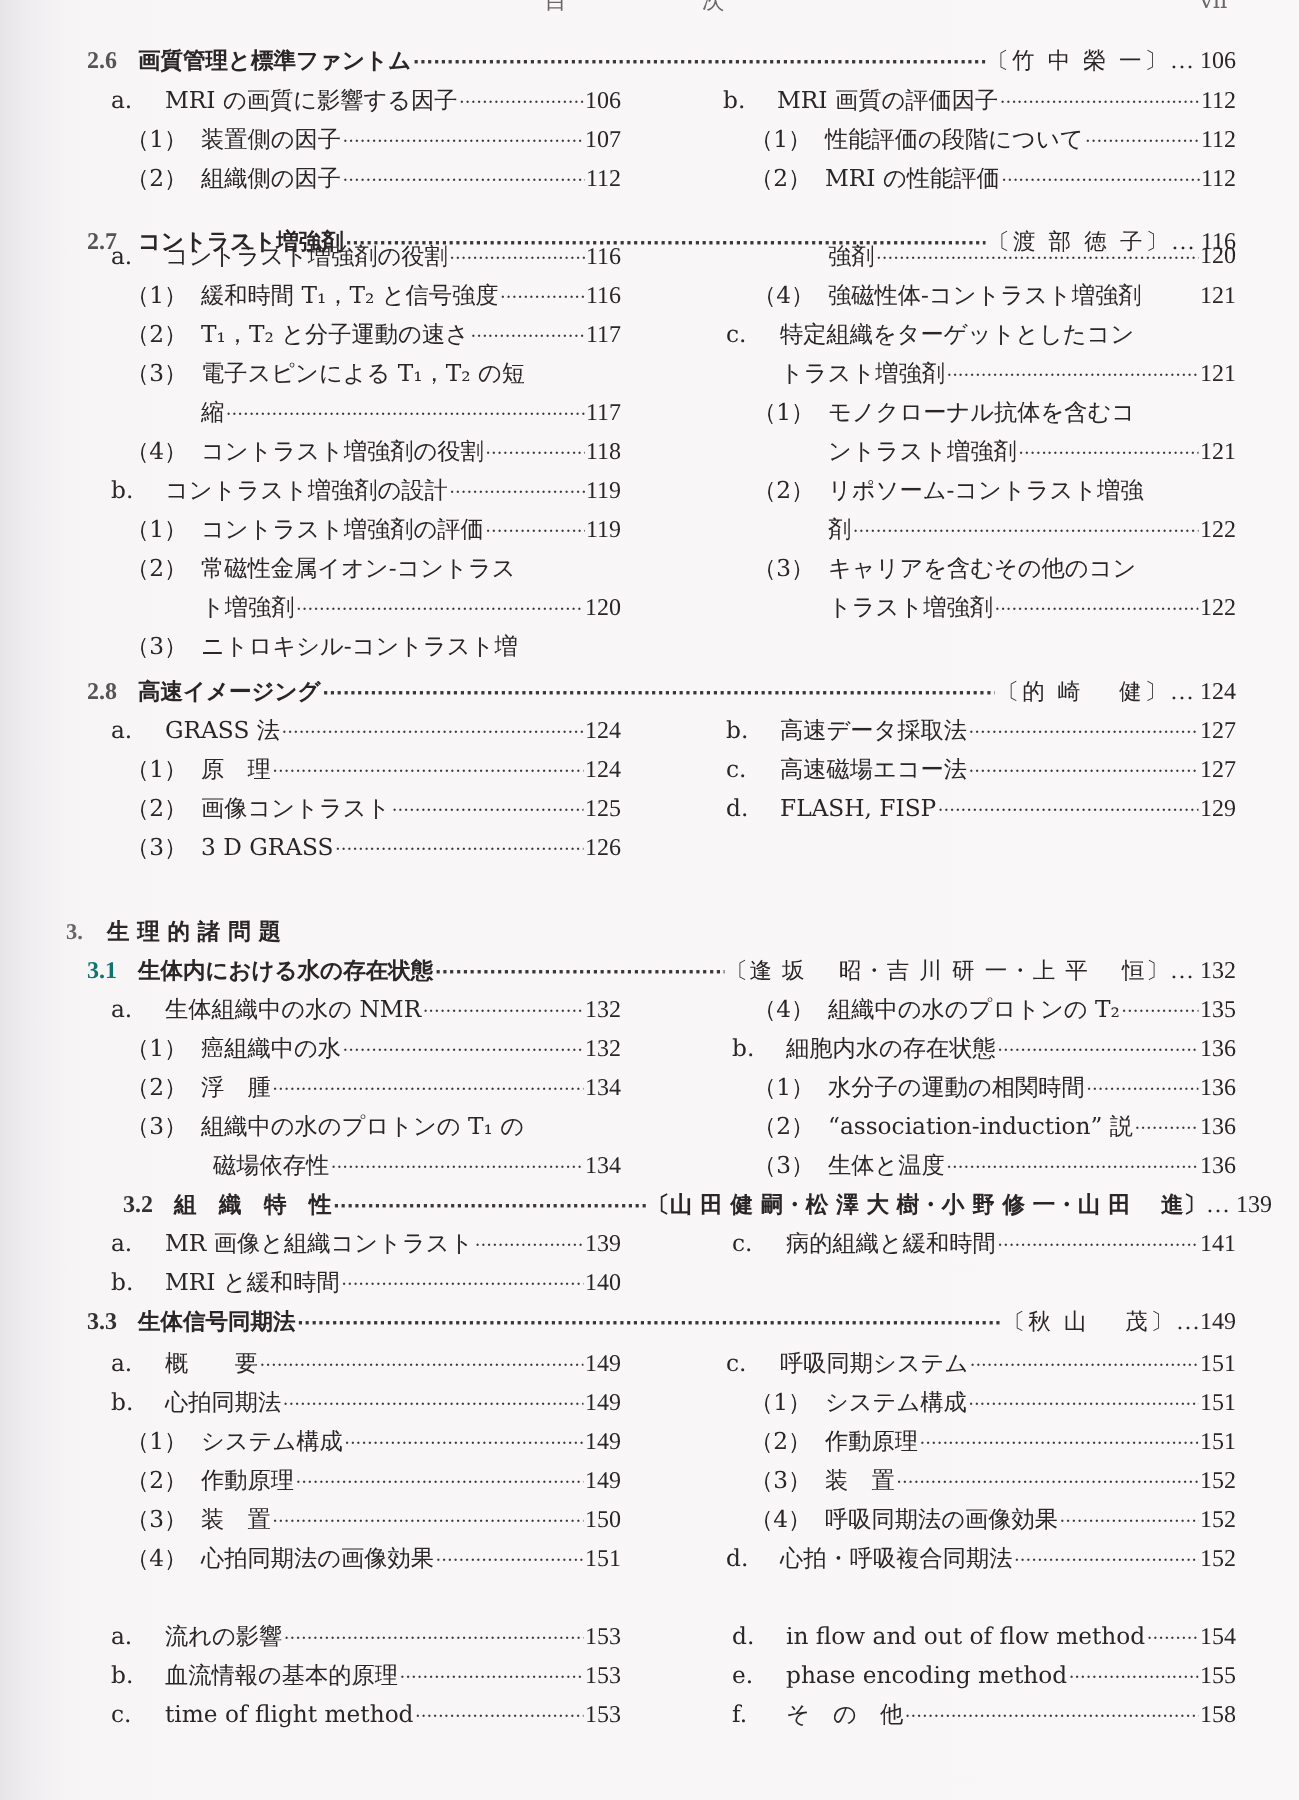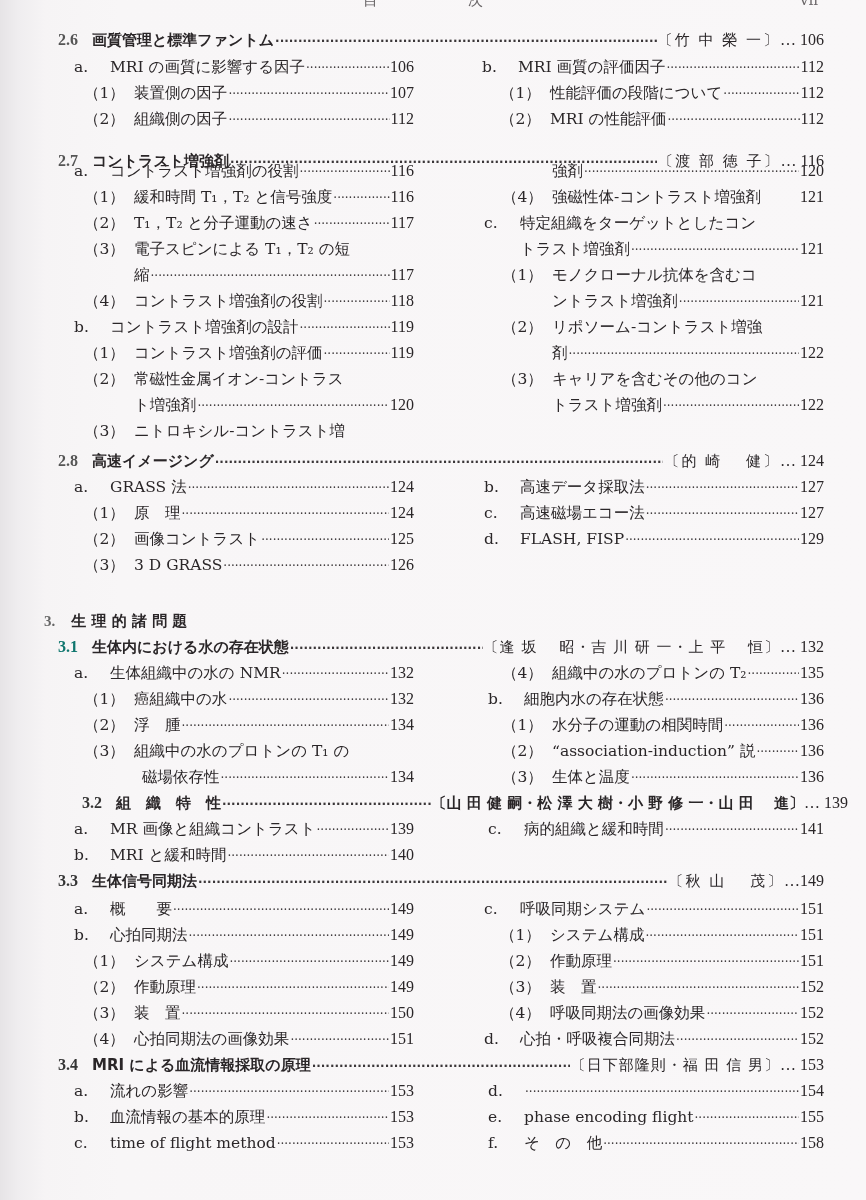--- a/index.html
+++ b/index.html
@@ -414,53 +414,47 @@
     <span class="dots"></span>
     <span class="pg">152</span>
   </div>
   <div class="row" style="left:484px; top:1026px; width:340px;">
     <span class="lbl lbl-a">d.</span>
     <span class="txt">心拍・呼吸複合同期法</span>
     <span class="dots"></span>
     <span class="pg">152</span>
   </div>
 
-  <div class="row sec" style="left:58px; top:1052px; width:766px;">
-    <span class="num" style="color:#333">3.4</span>
-    <span class="txt">MRI による血流情報採取の原理</span>
-    <span class="dots"></span>
-    <span class="auth" style="font-weight:normal;font-family:'DejaVu Serif',serif;letter-spacing:1px">〔日下部隆則・福 田 信 男〕</span>
-    <span class="pg" style="font-weight:normal">… 153</span>
-  </div>
   <div class="row" style="left:74px; top:1078px; width:340px;">
     <span class="lbl lbl-a">a.</span>
     <span class="txt">流れの影響</span>
     <span class="dots"></span>
     <span class="pg">153</span>
   </div>
   <div class="row" style="left:74px; top:1104px; width:340px;">
     <span class="lbl lbl-a">b.</span>
     <span class="txt">血流情報の基本的原理</span>
     <span class="dots"></span>
     <span class="pg">153</span>
   </div>
   <div class="row" style="left:74px; top:1130px; width:340px;">
     <span class="lbl lbl-a">c.</span>
     <span class="txt">time of flight method</span>
     <span class="dots"></span>
     <span class="pg">153</span>
   </div>
   <div class="row" style="left:488px; top:1078px; width:336px;">
     <span class="lbl lbl-a">d.</span>
+    <span class="txt">in flow and out of flow method</span>
     <span class="dots"></span>
     <span class="pg">154</span>
   </div>
   <div class="row" style="left:488px; top:1104px; width:336px;">
     <span class="lbl lbl-a">e.</span>
-    <span class="txt">phase encoding flight</span>
+    <span class="txt">phase encoding method</span>
     <span class="dots"></span>
     <span class="pg">155</span>
   </div>
   <div class="row" style="left:488px; top:1130px; width:336px;">
     <span class="lbl lbl-a">f.</span>
     <span class="txt">そ　の　他</span>
     <span class="dots"></span>
     <span class="pg">158</span>
   </div>
 

